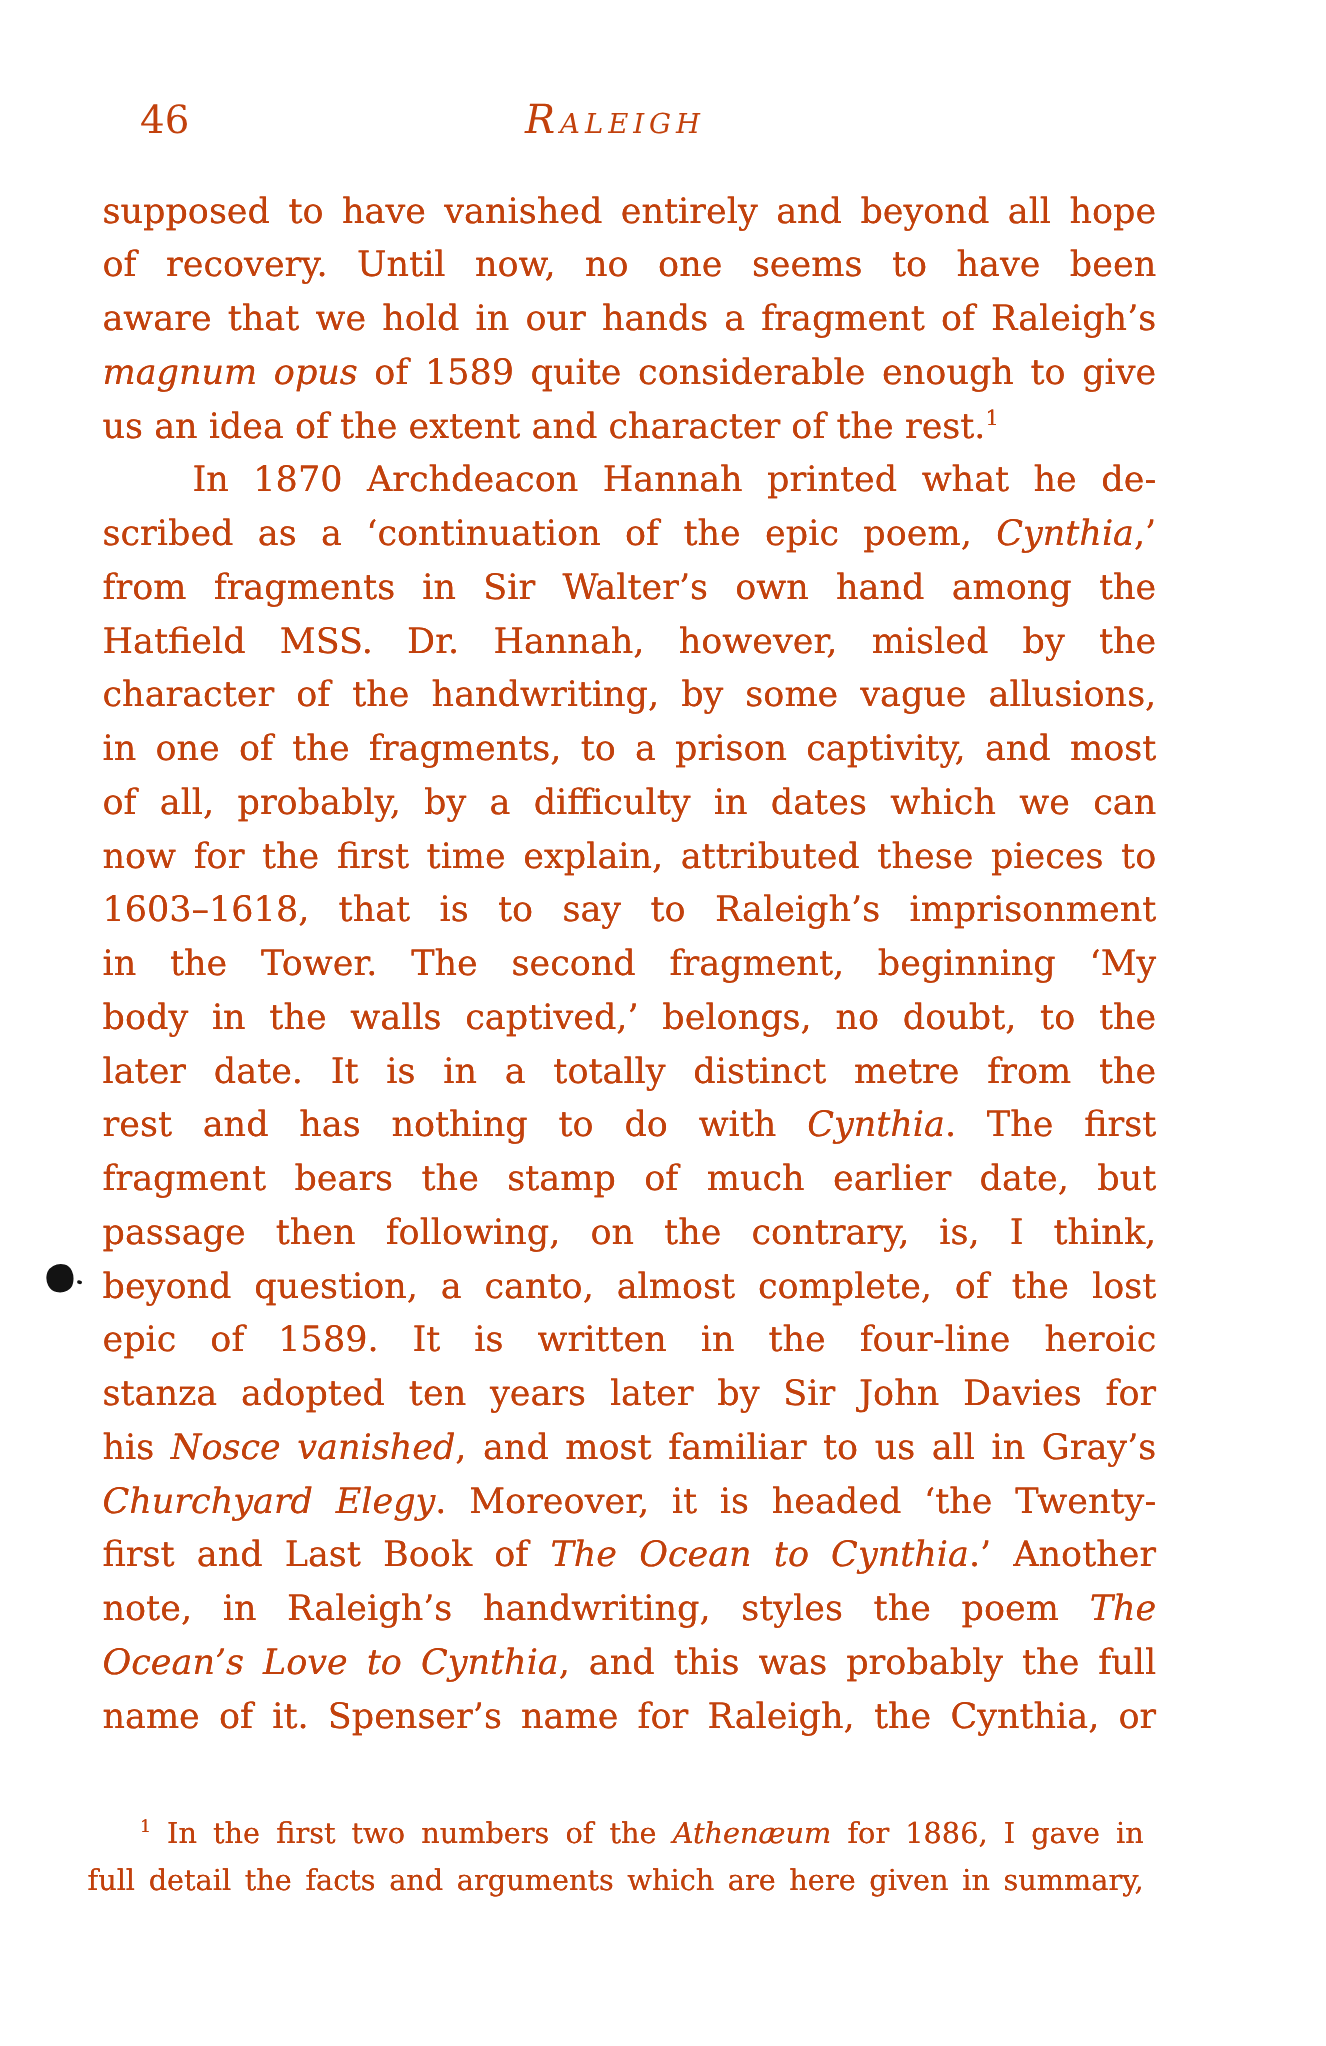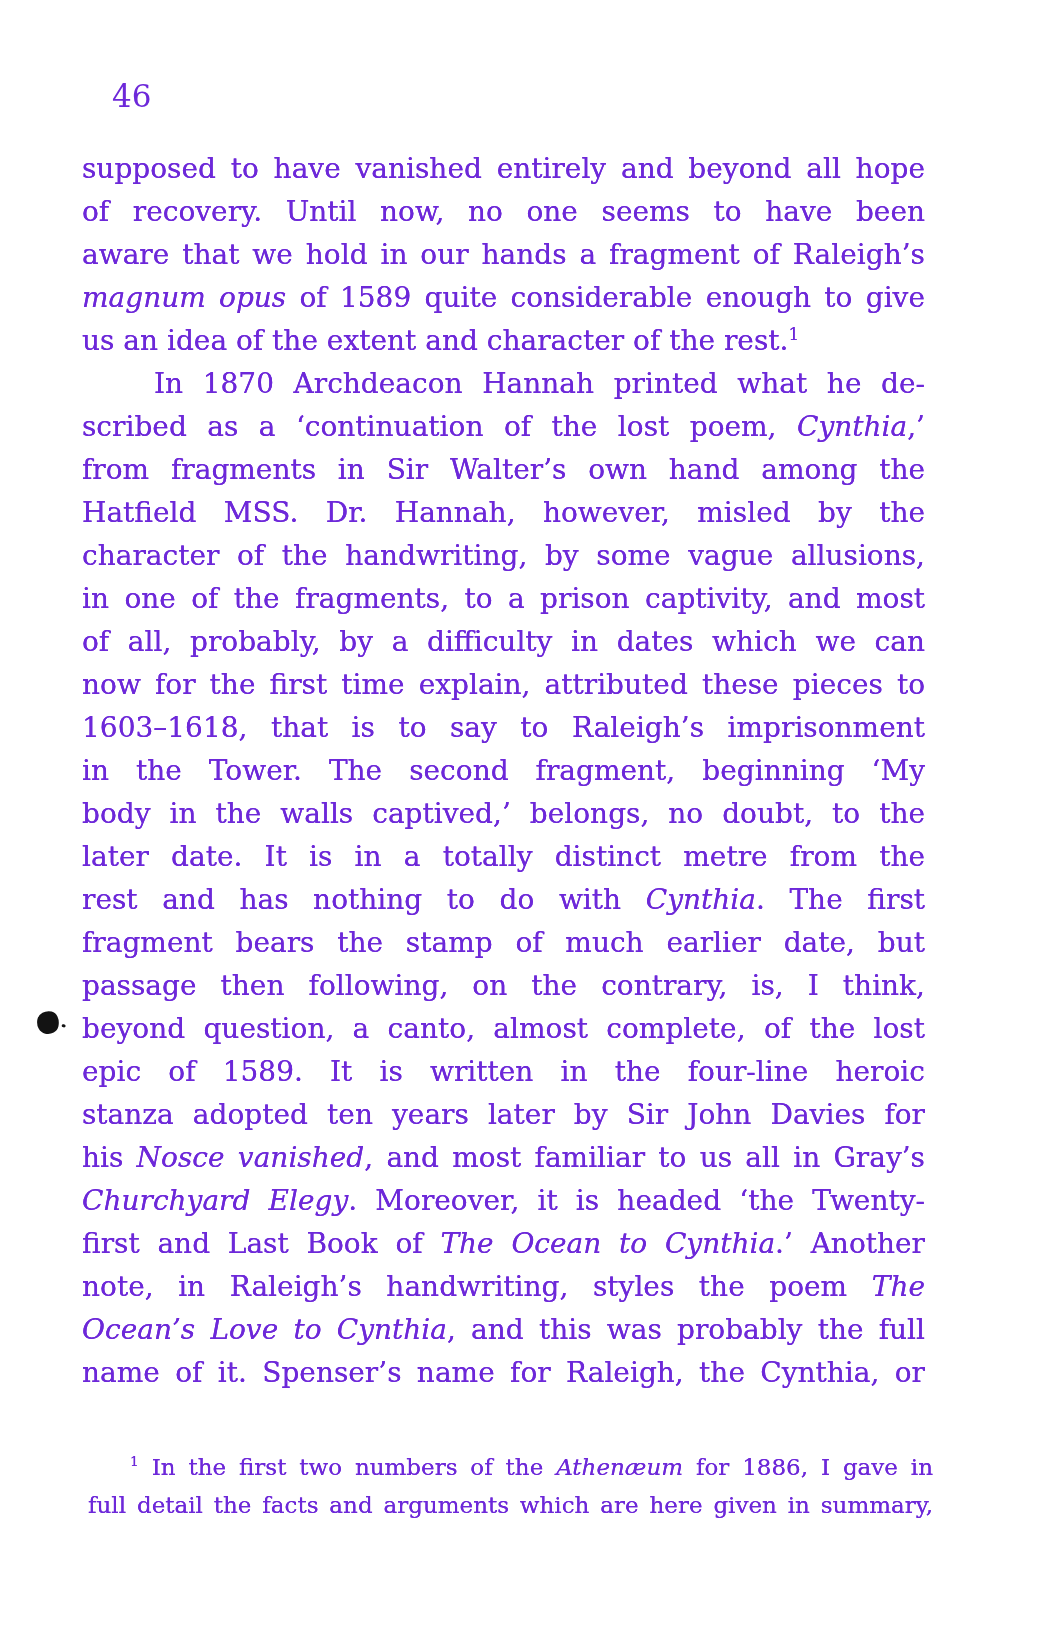--- a/index.html
+++ b/index.html
@@ -5,21 +5,21 @@
   html, body {
     margin: 0;
     padding: 0;
     background: #ffffff;
   }
   .page {
     position: relative;
     width: 1061px;
     height: 1637px;
     background: #ffffff;
-    color: #6d28d9;
+    color: #c2410c;
     font-family: "DejaVu Serif", "Liberation Serif", serif;
     overflow: hidden;
   }
   
   .header {
     position: absolute;
     top: 76px;
     left: 0;
     width: 100%;
     height: 46px;
@@ -67,21 +67,21 @@
   .line.indent { padding-left: 72px; }
   .it { font-style: italic; }
   .sup {
     font-size: 0.6em;
     vertical-align: super;
     line-height: 0;
   }
   
   .footnote {
     position: absolute;
-    left: 88px;
+    left: 70px;
     top: 1448px;
     width: 845px;
     font-size: 23px;
     text-shadow: 0 0 0.4px currentColor;
   }
   .footnote .line {
     height: 38px;
     line-height: 38px;
     text-align: justify;
     text-align-last: justify;
@@ -110,30 +110,31 @@
     border-radius: 50%;
   }
 </style>
 </head>
 <body>
 
 <div class="page">
 
   <div class="header">
     <span class="pagenum">46</span>
+    <div class="runhead">Raleigh</div>
   </div>
 
   <div class="bodytext" id="body-lines">
       <div class="line"><span>supposed to have vanished entirely and beyond all hope</span></div>
       <div class="line"><span>of recovery.  Until now, no one seems to have been</span></div>
       <div class="line"><span>aware that we hold in our hands a fragment of Raleigh’s</span></div>
       <div class="line"><span class="it">magnum opus</span><span> of 1589 quite considerable enough to give</span></div>
       <div class="line no-just"><span>us an idea of the extent and character of the rest.</span><span class="sup">1</span></div>
       <div class="line indent"><span>In 1870 Archdeacon Hannah printed what he de-</span></div>
-      <div class="line"><span>scribed as a ‘continuation of the lost poem, </span><span class="it">Cynthia</span><span>,’</span></div>
+      <div class="line"><span>scribed as a ‘continuation of the epic poem, </span><span class="it">Cynthia</span><span>,’</span></div>
       <div class="line"><span>from fragments in Sir Walter’s own hand among the</span></div>
       <div class="line"><span>Hatfield MSS.  Dr. Hannah, however, misled by the</span></div>
       <div class="line"><span>character of the handwriting, by some vague allusions,</span></div>
       <div class="line"><span>in one of the fragments, to a prison captivity, and most</span></div>
       <div class="line"><span>of all, probably, by a difficulty in dates which we can</span></div>
       <div class="line"><span>now for the first time explain, attributed these pieces to</span></div>
       <div class="line"><span>1603–1618, that is to say to Raleigh’s imprisonment</span></div>
       <div class="line"><span>in the Tower.  The second fragment, beginning ‘My</span></div>
       <div class="line"><span>body in the walls captived,’ belongs, no doubt, to the</span></div>
       <div class="line"><span>later date.  It is in a totally distinct metre from the</span></div>

